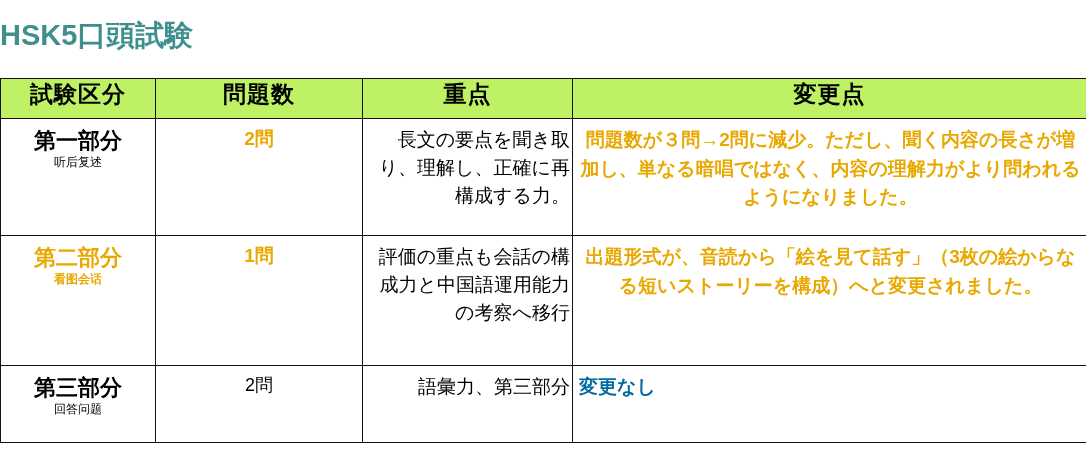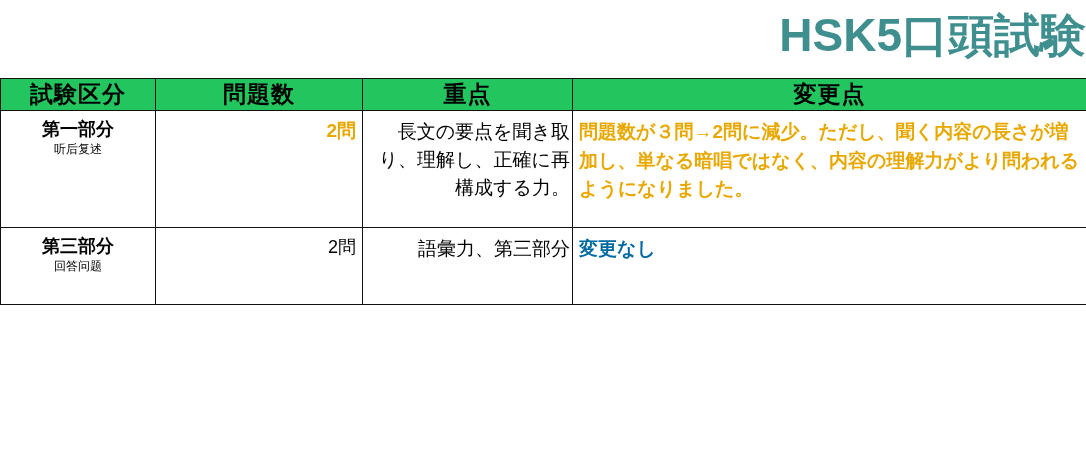--- a/index.html
+++ b/index.html
@@ -11,23 +11,23 @@
     background: #ffffff;
     font-family: "Liberation Sans", "DejaVu Sans", sans-serif;
     overflow: hidden;
   }
   .page { position: relative; width: 1086px; height: 465px; background:#fff; }
 
   .title {
     position: absolute;
     left: 0; top: 6px;
     width: 1086px;
-    text-align: right;
+    text-align: left;
     color: #3F8F8F;
-    font-size: 46px;
+    font-size: 29px;
     font-weight: bold;
     letter-spacing: 0px;
     line-height: 58px;
     white-space: nowrap;
   }
 
   table.main {
     position: absolute;
     left: 0; top: 78px;
     width: 1086px;
@@ -38,59 +38,59 @@
     border: 1px solid #111111;
     padding: 0;
     vertical-align: top;
   }
   .col-a { width: 155px; }
   .col-b { width: 207px; }
   .col-c { width: 210px; }
   .col-d { width: 514px; }
 
   thead th {
-    background: #22c55e;
-    height: 32px;
+    background: #bef264;
+    height: 40px;
     color: #000000;
     font-size: 23px;
     font-weight: bold;
     text-align: center;
     vertical-align: middle;
     letter-spacing: 1px;
   }
 
   tbody tr.r1 td { height: 117px; }
   tbody tr.r2 td { height: 130px; }
   tbody tr.r3 td { height: 77px; }
 
   .cell-pad { padding: 7px 6px 4px 6px; }
 
   .division {
     text-align: center;
     line-height: 1.32;
   }
   .division .jp {
     display: block;
-    font-size: 18px;
+    font-size: 22px;
     font-weight: bold;
     color: #000;
   }
   .division .cn {
     display: block;
     font-size: 12px;
     font-weight: normal;
     color: #000;
   }
   .division.accent .jp, .division.accent .cn {
     color: #E8A800;
     font-weight: bold;
   }
 
   .count {
-    text-align: right;
+    text-align: center;
     font-size: 18px;
     color: #000;
     line-height: 1.35;
   }
   .count.accent { color: #E8A800; font-weight: bold; font-size: 19px; }
 
   .focus {
     text-align: right;
     font-size: 19px;
     color: #000;
@@ -101,21 +101,21 @@
 
   .change {
     text-align: left;
     font-size: 19px;
     color: #0369a1;
     line-height: 1.5;
     padding-left: 6px;
     padding-right: 4px;
     font-weight: bold;
   }
-  .change.accent { color: #E8A800; font-weight: bold; }
+  .change.accent { color: #E8A800; font-weight: bold; text-align: center; }
 </style>
 </head>
 <body>
 
 <div class="page">
 
   <div class="title">HSK5口頭試験</div>
 
   <table class="main">
     <colgroup>
@@ -144,20 +144,37 @@
           <div class="cell-pad count accent">2問</div>
         </td>
         <td>
           <div class="cell-pad focus">長文の要点を聞き取り、理解し、正確に再構成する力。</div>
         </td>
         <td>
           <div class="cell-pad change accent">問題数が３問→2問に減少。ただし、聞く内容の長さが増加し、単なる暗唱ではなく、内容の理解力がより問われるようになりました。</div>
         </td>
       </tr>
 
+      <tr class="r2">
+        <td>
+          <div class="cell-pad division accent">
+            <span class="jp">第二部分</span>
+            <span class="cn">看图会话</span>
+          </div>
+        </td>
+        <td>
+          <div class="cell-pad count accent">1問</div>
+        </td>
+        <td>
+          <div class="cell-pad focus">評価の重点も会話の構成力と中国語運用能力の考察へ移行</div>
+        </td>
+        <td>
+          <div class="cell-pad change accent">出題形式が、音読から「絵を見て話す」（3枚の絵からなる短いストーリーを構成）へと変更されました。</div>
+        </td>
+      </tr>
 
       <tr class="r3">
         <td>
           <div class="cell-pad division">
             <span class="jp">第三部分</span>
             <span class="cn">回答问题</span>
           </div>
         </td>
         <td>
           <div class="cell-pad count">2問</div>

